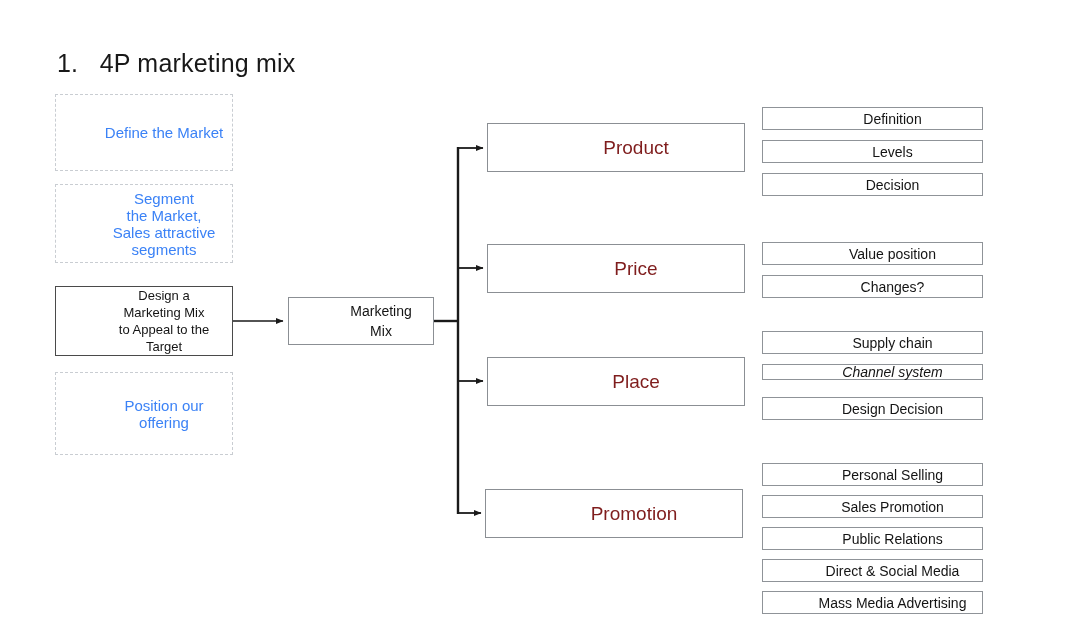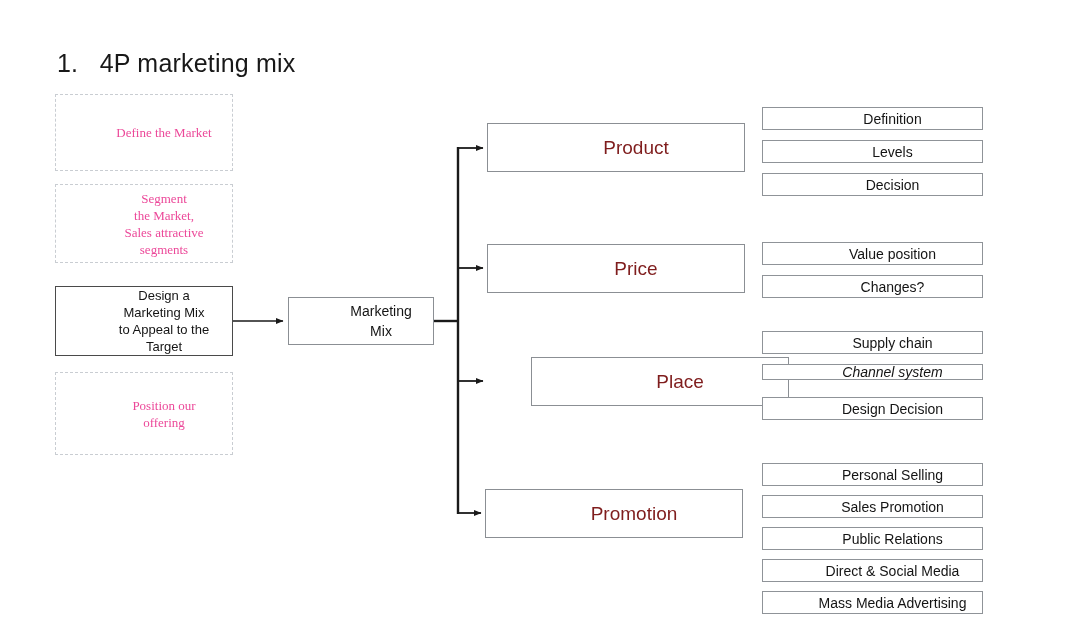--- a/index.html
+++ b/index.html
@@ -37,24 +37,23 @@
     display: flex;
     align-items: center;
     justify-content: center;
     text-align: center;
     background: #ffffff;
     padding-left: 40px;
   }
   
   .stage-ghost {
     border: 1px dashed #c9cdd2;
-    color: #ec4899;
-    font-size: 13px;
+    color: #3b82f6;
+    font-size: 15px;
     line-height: 17px;
-    font-family: Liberation Serif, serif;
   }
   
   .stage-active {
     border: 1.6px solid #4a4a4a;
     color: #141414;
     font-size: 13px;
     line-height: 17px;
   }
   .hub {
     border: 1.2px solid #8b8f94;
@@ -141,21 +140,21 @@
 </div>
 
 <div class="box p-box" style="left:487px; top:123px; width:258px; height:49px;">
   <span>Product</span>
 </div>
 
 <div class="box p-box" style="left:487px; top:244px; width:258px; height:49px;">
   <span>Price</span>
 </div>
 
-<div class="box p-box" style="left:487px; top:357px; width:258px; height:49px;margin-left:44px;">
+<div class="box p-box" style="left:487px; top:357px; width:258px; height:49px;">
   <span>Place</span>
 </div>
 
 <div class="box p-box" style="left:485px; top:489px; width:258px; height:49px;">
   <span>Promotion</span>
 </div>
 
 <div class="box detail" style="left:762px; top:107px; width:221px; height:23px;">
   <span>Definition</span>
 </div>

